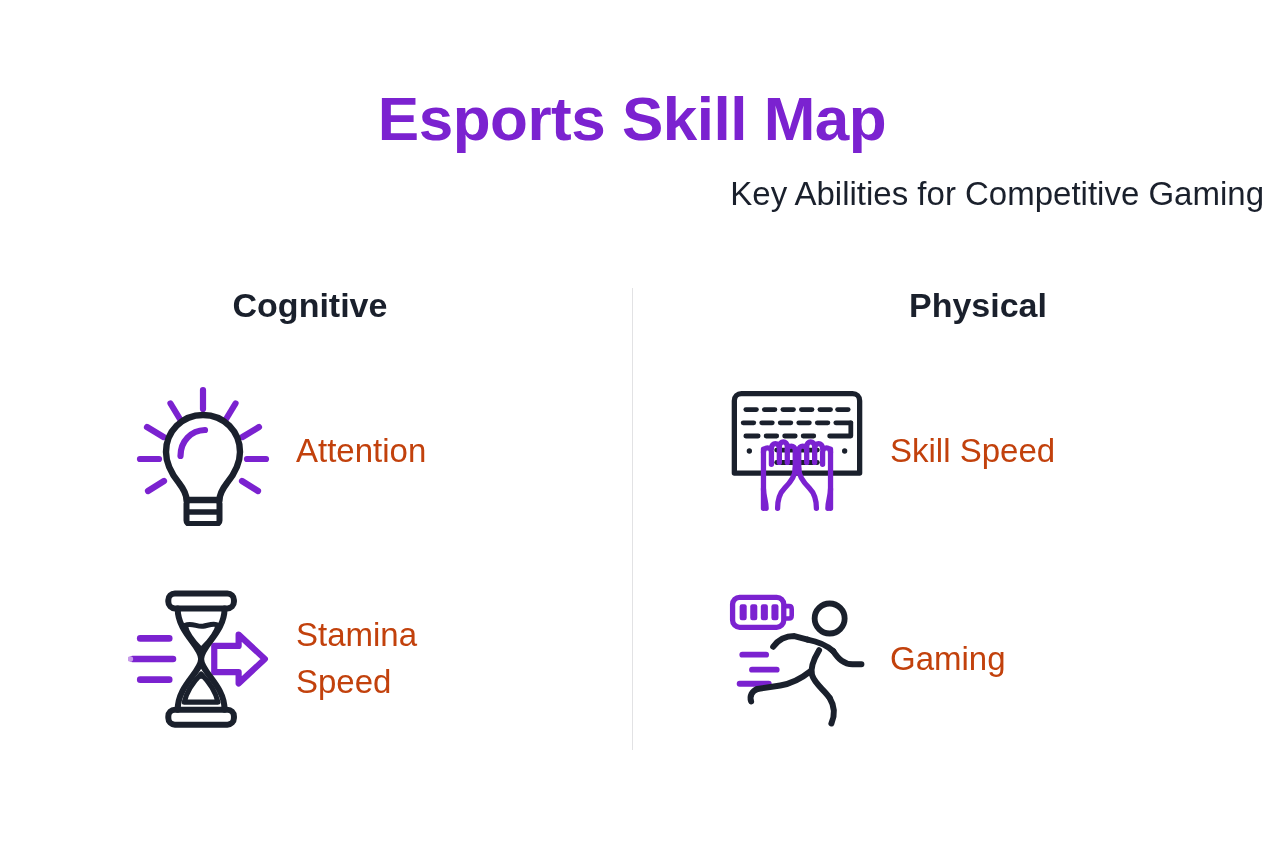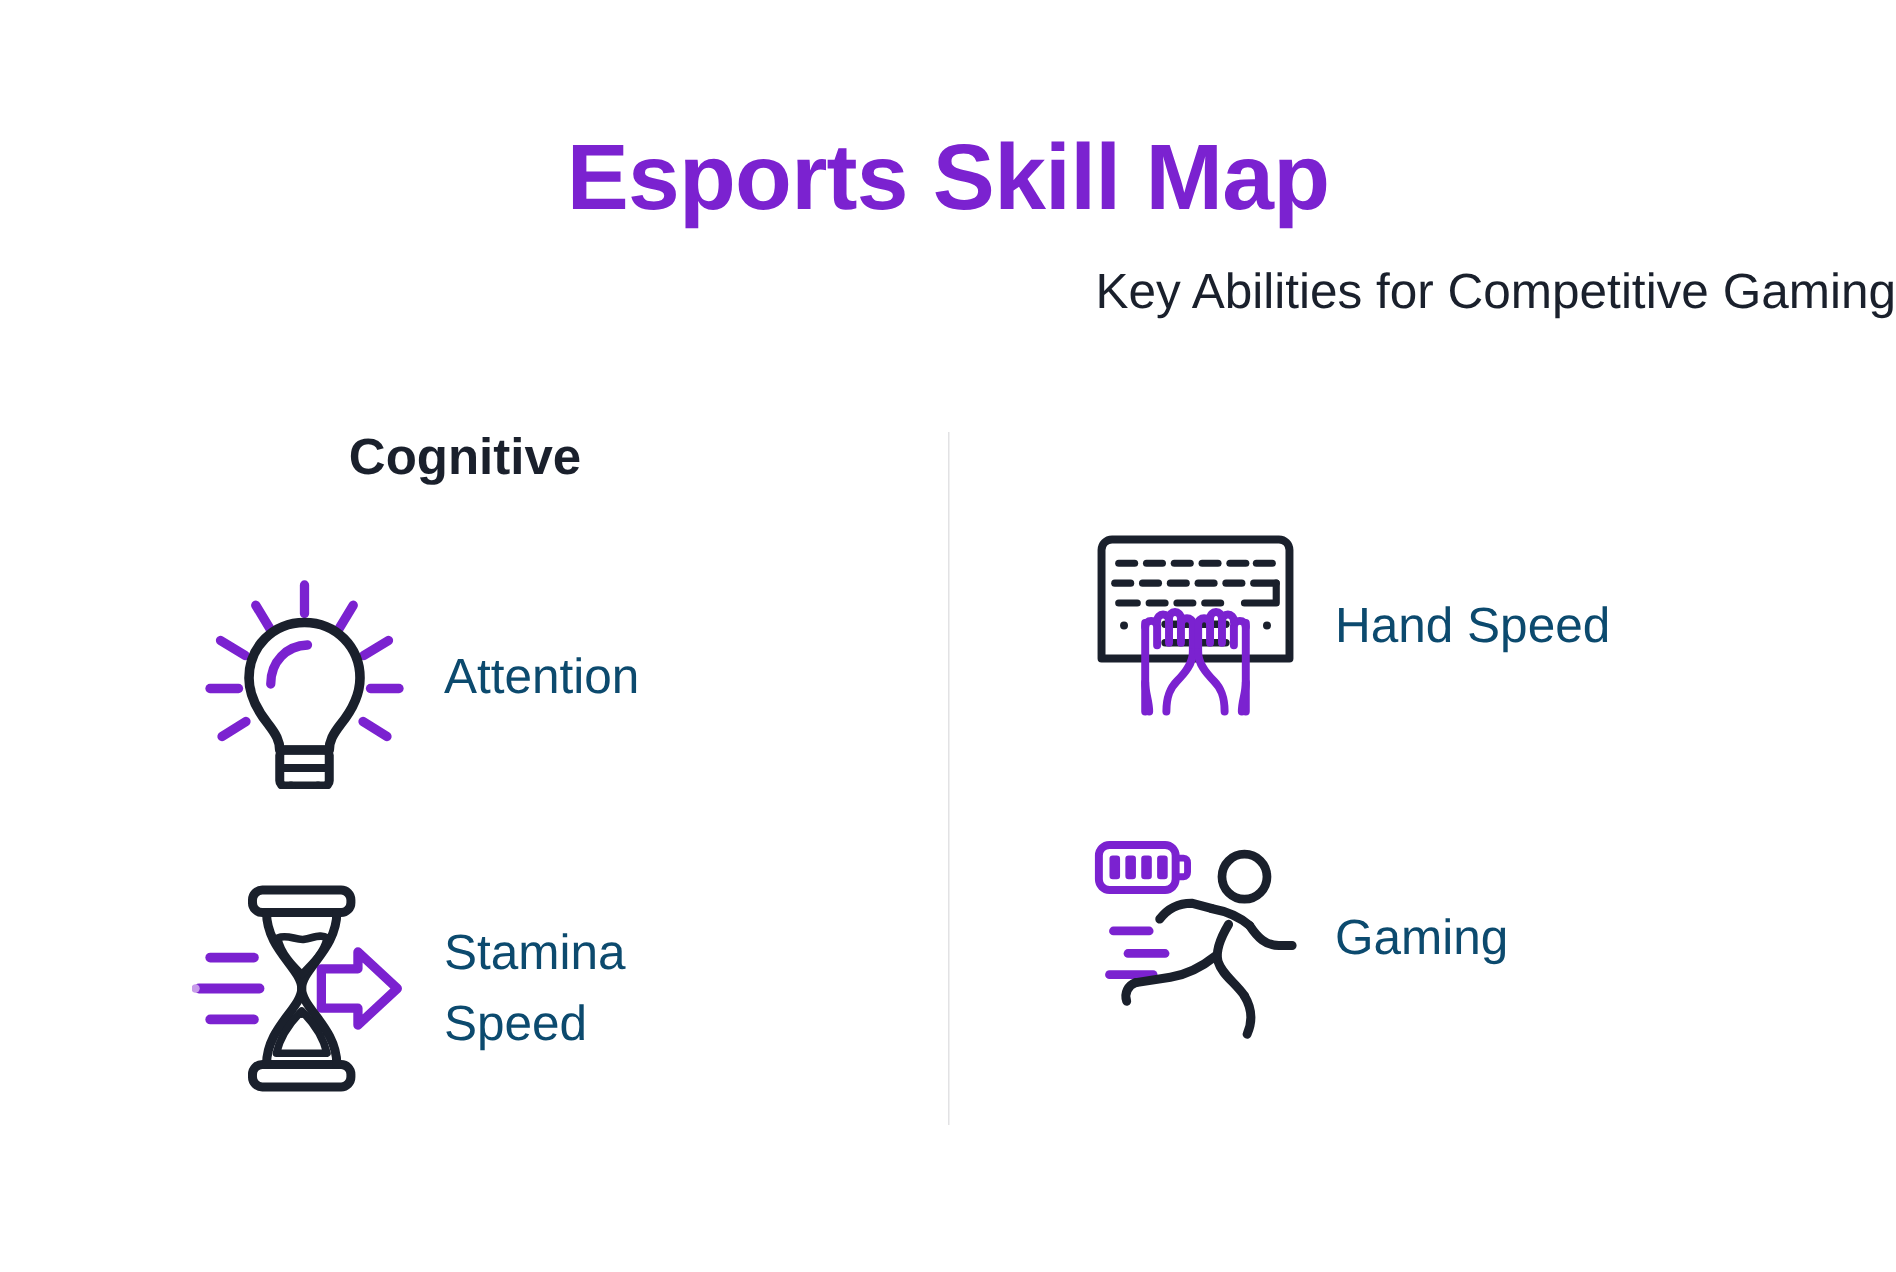--- a/index.html
+++ b/index.html
@@ -102,21 +102,21 @@
     height: 150px;
     flex: 0 0 150px;
     display: flex;
     align-items: center;
     justify-content: center;
   }
 
   .skill-label {
     font-size: 33px;
     font-weight: 400;
-    color: #0c4a6e;
+    color: #c2410c;
     line-height: 1.42;
     margin-left: 18px;
   }
 
   .skill-label.wrap { max-width: 205px; }
 
   .gap-row { height: 58px; }
 </style>
 </head>
 <body>
@@ -192,20 +192,21 @@
               <circle cx="78" cy="98" r="3" fill="#1A202C"></circle>
             </svg>
           </div>
           <div class="skill-label wrap">Stamina Speed</div>
         </div>
 
       </div>
     </div>
 
     <div class="column col-right">
+      <div class="col-heading">Physical</div>
 
       <div class="skills">
 
         <div class="skill-row">
           <div class="skill-icon">
             <svg width="170" height="150" viewBox="0 0 170 150" fill="none" xmlns="http://www.w3.org/2000/svg">
 
               <path d="M14 18 C14 13.5 17.5 10 22 10 L148 10 C152.5 10 156 13.5 156 18 L156 100 L14 100 Z" stroke="#1A202C" stroke-width="6" fill="none" stroke-linejoin="round"></path>
 
               <g stroke="#1A202C" stroke-width="5.4" stroke-linecap="round">
@@ -255,21 +256,21 @@
                 <path d="M123 92 L123 73 M123 92 L123 140"></path>
                 <path d="M123 76 C123 70 114 70 114 76 L114 90"></path>
                 <path d="M114 72 C114 65 105 65 105 72 L105 88"></path>
                 <path d="M105 70 C105 63 96 63 96 70 L96 88"></path>
                 <path d="M96 74 C96 68 87 68 87 74 L87 95"></path>
                 <path d="M87 95 C87 104 93 111 99 117 C104 122 107 128 107 140"></path>
                 <path d="M123 118 C123 126 120 132 120 140"></path>
               </g>
             </svg>
           </div>
-          <div class="skill-label">Hand Speed</div>
+          <div class="skill-label">Skill Speed</div>
         </div>
 
         <div class="gap-row"></div>
 
         <div class="skill-row">
           <div class="skill-icon">
             <svg width="170" height="165" viewBox="0 0 170 165" fill="none" xmlns="http://www.w3.org/2000/svg">
 
               <rect x="12" y="12" width="58" height="34" rx="8" stroke="#7B22D0" stroke-width="6" fill="none"></rect>
               <path d="M70 22 L76 22 C78 22 79 23.5 79 25.5 L79 32.5 C79 34.5 78 36 76 36 L70 36" stroke="#7B22D0" stroke-width="5.2" fill="none" stroke-linejoin="round"></path>

